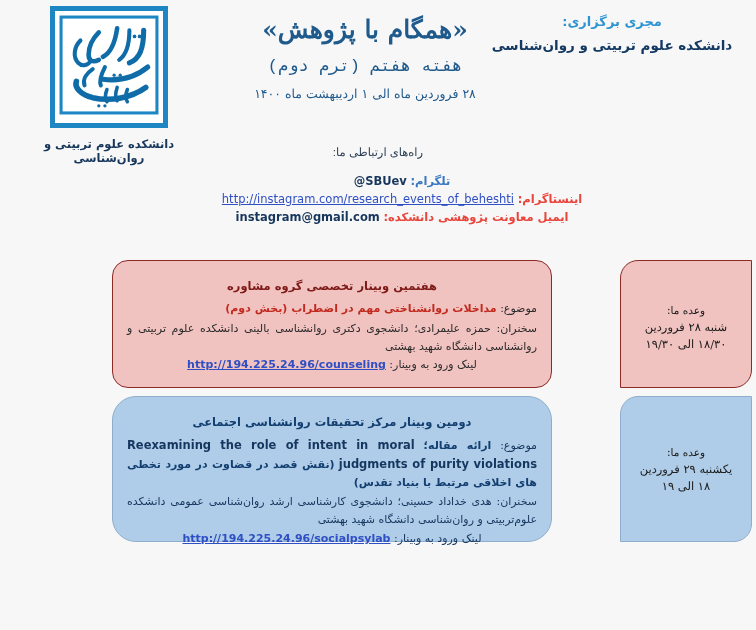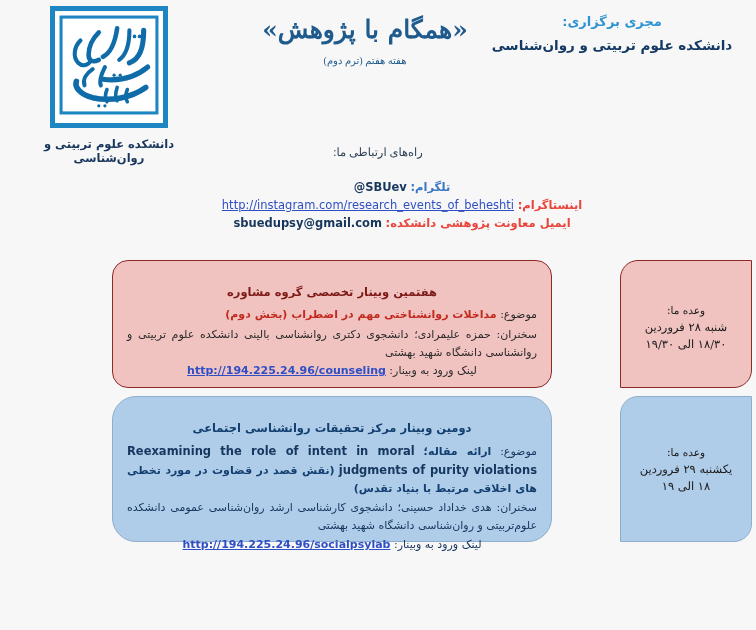--- a/index.html
+++ b/index.html
@@ -74,23 +74,23 @@
   }
   .main-title {
     font-size: 25px;
     font-weight: bold;
     color: #1f5a8d;
     line-height: 1.25;
     font-family: "DejaVu Serif", "Liberation Serif", serif;
   }
   .sub-title {
     margin-top: 10px;
-    font-size: 10px;
+    font-size: 17px;
     color: #1f5a8d;
-    font-family: Liberation Serif, serif;
+    font-family: Liberation Mono, monospace;
   }
   .date-line {
     margin-top: 10px;
     font-size: 12.5px;
     color: #1f5a8d;
     font-family: "DejaVu Serif", "Liberation Serif", serif;
   }
 
   
   .organizer-block {
@@ -119,22 +119,22 @@
     position: absolute;
     top: 145px;
     left: 0;
     width: 756px;
     text-align: center;
     direction: rtl;
   }
   .contact-head {
     font-size: 11.5px;
     color: #2b3f55;
-    margin-bottom: 20px;
-    font-family: Liberation Serif, serif;
+    margin-bottom: 14px;
+    font-family: Liberation Sans, sans-serif;
   }
   .contact-row {
     font-size: 11.5px;
     line-height: 1.55;
     white-space: nowrap;
     padding-left: 48px;
   }
   .contact-row .lbl {
     color: #e8453c;
     font-weight: bold;
@@ -162,21 +162,21 @@
   }
   #row-1 { top: 260px; height: 130px; }
   #row-2 { top: 396px; height: 148px; }
 
   .card {
     position: absolute;
     left: 112px;
     width: 440px;
     box-sizing: border-box;
     direction: rtl;
-    padding: 24px 14px 8px 14px;
+    padding: 18px 14px 8px 14px;
   }
   .card.pink {
     top: 0;
     height: 128px;
     background: #f0c3c0;
     border: 1.4px solid #8c2a25;
     border-radius: 16px;
   }
   .card.blue {
     top: 0;
@@ -302,20 +302,21 @@
               <circle cx="46" cy="90" r="1.6"></circle>
           </g>
         </svg>
       </div>
       <div class="logo-caption">دانشکده علوم تربیتی و روان‌شناسی</div>
     </div>
 
     <div class="title-block">
       <div class="main-title">«همگام با پژوهش»</div>
       <div class="sub-title">هفته هفتم (ترم دوم)</div>
+      <div class="date-line">۲۸ فروردین ماه الی ۱ اردیبهشت ماه ۱۴۰۰</div>
     </div>
 
     <div class="organizer-block">
       <div class="organizer-label">مجری برگزاری:</div>
       <div class="organizer-line">دانشکده علوم تربیتی و روان‌شناسی</div>
     </div>
   </div>
 
   <div class="contact-block">
     <div class="contact-head">راه‌های ارتباطی ما:</div>
@@ -325,21 +326,21 @@
       <span class="val">@SBUev</span>
     </div>
 
     <div class="contact-row">
       <span class="lbl">اینستاگرام:</span>
       <a class="val" href="#">http://instagram.com/research_events_of_beheshti</a>
     </div>
 
     <div class="contact-row">
       <span class="lbl">ایمیل معاونت پژوهشی دانشکده:</span>
-      <span class="val">sbuedupsy@gmail.com</span>
+      <span class="val">instagram@gmail.com</span>
     </div>
   </div>
 
   <div class="row" id="row-1">
     <div class="card pink">
       <div class="card-title">هفتمین وبینار تخصصی گروه مشاوره</div>
 
       <div class="card-line">
         <span class="key">موضوع:</span>
         <span class="topic-val">مداخلات روانشناختی مهم در اضطراب (بخش دوم)</span>

